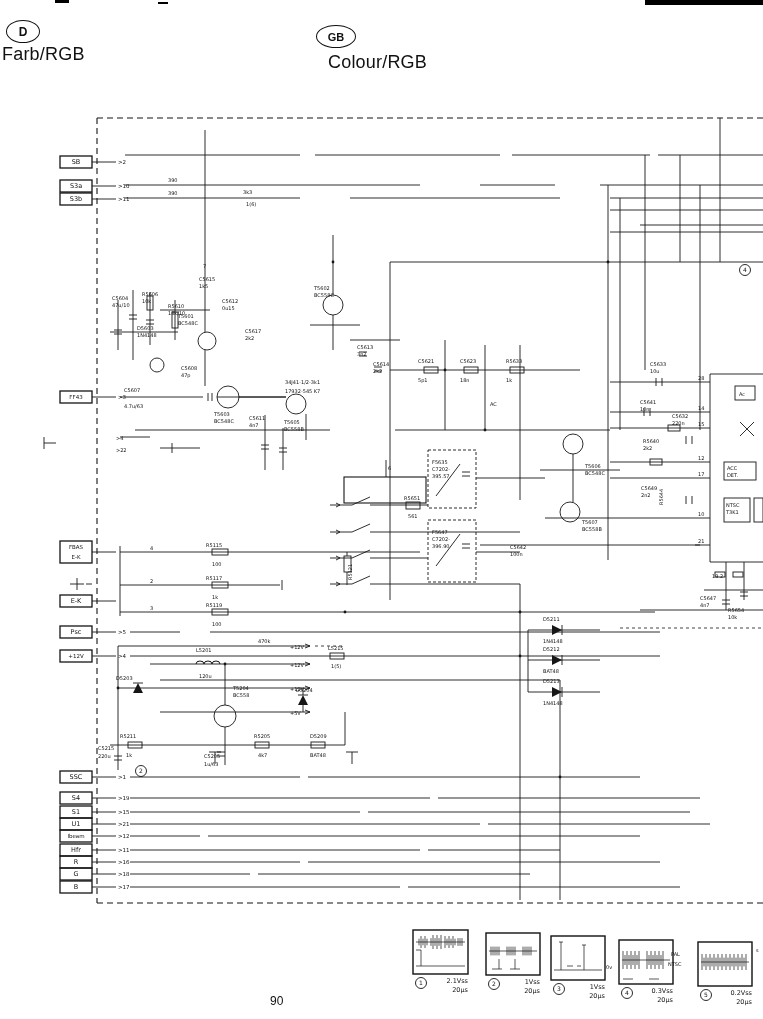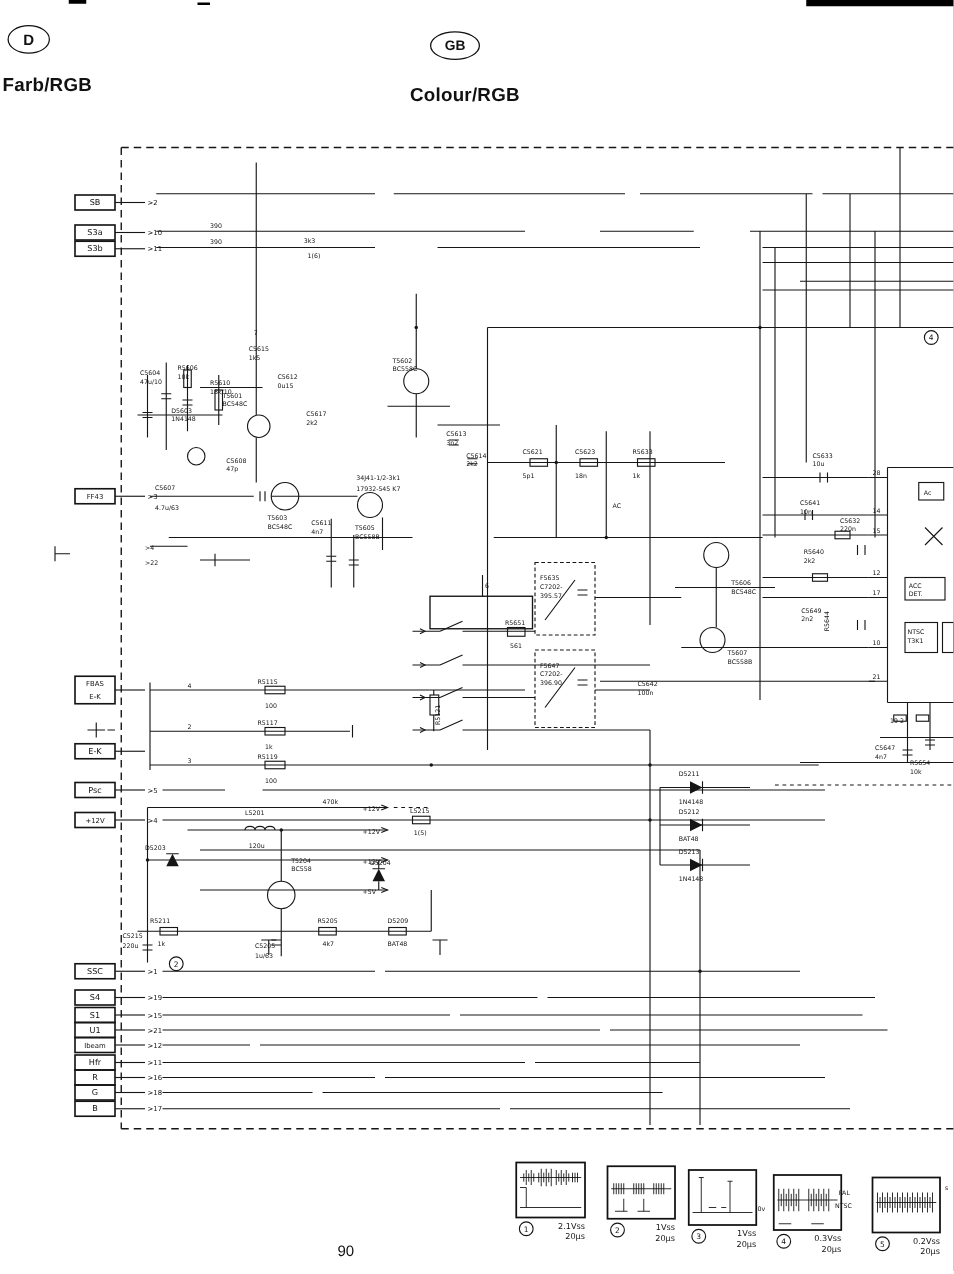--- a/index.html
+++ b/index.html
@@ -2,22 +2,22 @@
 <html><head>
 <meta charset="utf-8">
 <style>
   html,body{margin:0;padding:0;background:#888;}
   .page{position:relative;width:763px;height:1019px;background:#ffffff;
         font-family:"Liberation Sans",sans-serif;color:#111;overflow:hidden;margin:0 auto;}
   .scanbar{position:absolute;background:#000;}
   .badge{position:absolute;border:1.6px solid #111;border-radius:50%;
          display:flex;align-items:center;justify-content:center;font-weight:bold;}
   #badge-d{left:6px;top:20px;width:32px;height:21px;font-size:12px;}
-  #badge-gb{left:344px;top:25px;width:38px;height:21px;font-size:11px;}
-  .title{position:absolute;font-weight:bold;font-size:15px;letter-spacing:0.2px;margin-top:16px;}
+  #badge-gb{left:316px;top:25px;width:38px;height:21px;font-size:11px;}
+  .title{position:absolute;font-weight:normal;font-size:18px;letter-spacing:0.2px;}
   #title-d{left:2px;top:44px;}
   #title-gb{left:328px;top:52px;}
   #page-num{position:absolute;left:270px;top:994px;font-size:12px;}
   #schem{position:absolute;left:0;top:0;}
   svg text{font-family:"DejaVu Sans",sans-serif;fill:#141414;}
 </style>
 </head>
 <body>
 
 <div class="page">

